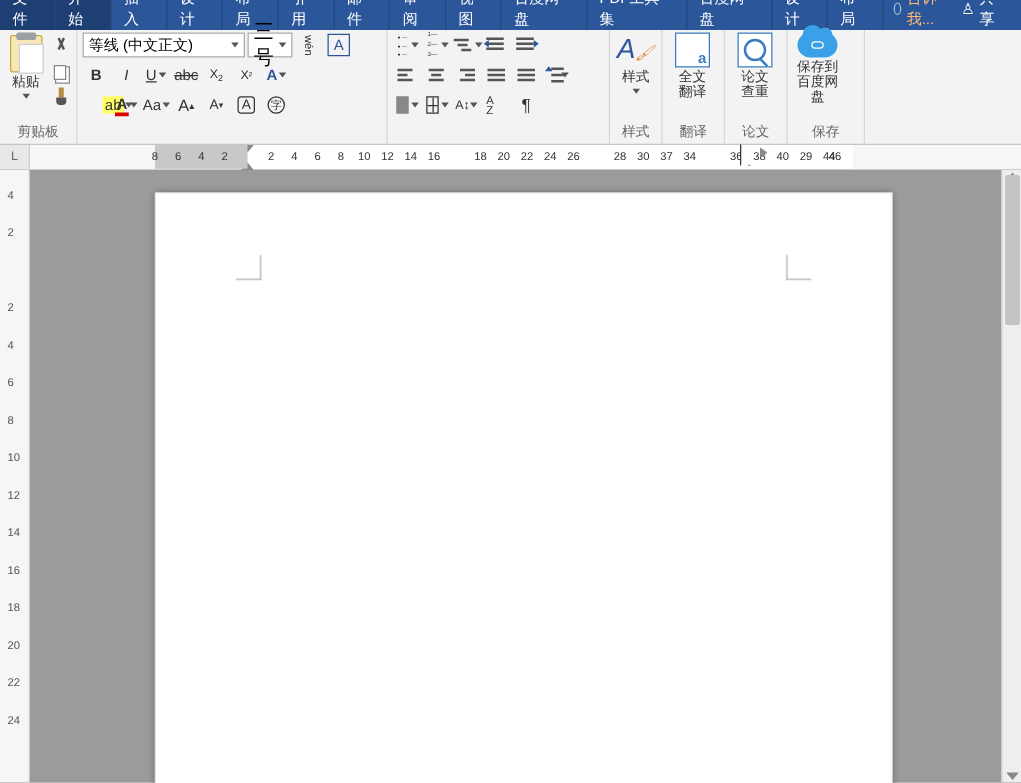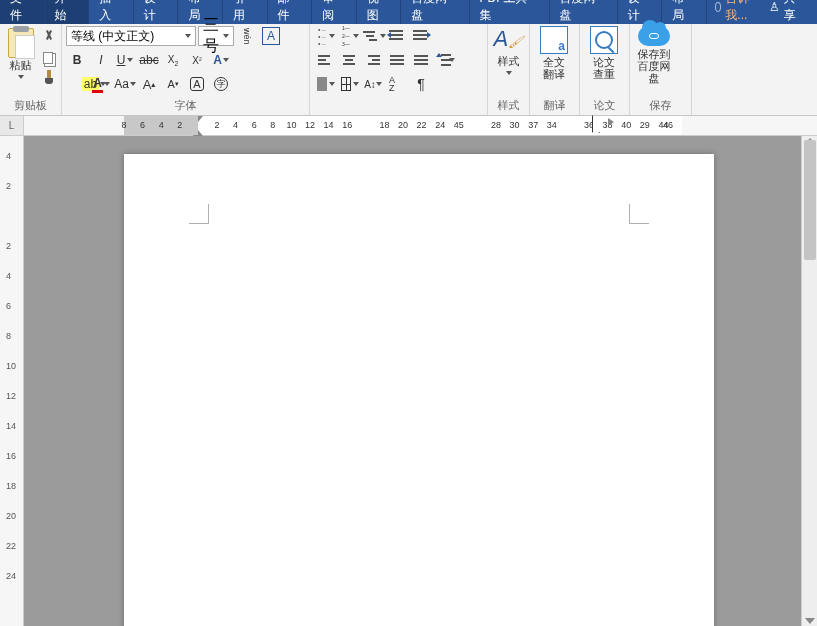--- a/index.html
+++ b/index.html
@@ -240,21 +240,20 @@
         <div class="sq-btn" style="font-size:13px;">A<span style="font-size:8px;vertical-align:top;">▴</span></div>
         <div class="sq-btn" style="font-size:11px;">A<span style="font-size:7px;vertical-align:top;">▾</span></div>
         <div class="sq-btn">
             <span class="circ-a">A</span>
           </div>
         <div class="sq-btn">
             <span style="border:1px solid #333;border-radius:50%;width:14px;height:14px;display:flex;align-items:center;justify-content:center;font-size:9px;">字</span>
           </div>
       </div>
     </div>
-    <div class="group-label">字体</div>
   </div>
 
   <div class="group para-grp" style="width:178px;">
     <div class="group-body">
       <div class="row">
         <div class="sq-btn">
             <div class="para-ic">
               <span style="font-size:4px;">● —</span>
               <span style="font-size:4px;">● —</span>
               <span style="font-size:4px;">● —</span>
@@ -413,21 +412,21 @@
         <div class="tick" style="left: 148.8px;">8</div>
         <div class="tick" style="left: 167.4px;">10</div>
         <div class="tick" style="left: 186px;">12</div>
         <div class="tick" style="left: 204.6px;">14</div>
         <div class="tick" style="left: 223.2px;">16</div>
         <div class="tick" style="left: 241.8px;"></div>
         <div class="tick" style="left: 260.4px;">18</div>
         <div class="tick" style="left: 279px;">20</div>
         <div class="tick" style="left: 297.6px;">22</div>
         <div class="tick" style="left: 316.2px;">24</div>
-        <div class="tick" style="left: 334.8px;">45</div>
+        <div class="tick" style="left: 334.8px;">26</div>
         <div class="tick" style="left: 353.4px;"></div>
         <div class="tick" style="left: 372px; text-align: center;">28</div>
         <div class="tick" style="left: 390.6px;">30</div>
         <div class="tick" style="left: 409.2px;">37</div>
         <div class="tick" style="left: 427.8px;">34</div>
         <div class="tick" style="left: 446.4px;"></div>
         <div class="tick" style="left: 465px;">36</div>
         <div class="tick" style="left: 483.6px;">38</div>
         <div class="tick" style="left: 502.2px;">40</div>
         <div class="tick" style="left: 520.8px;">29</div>

